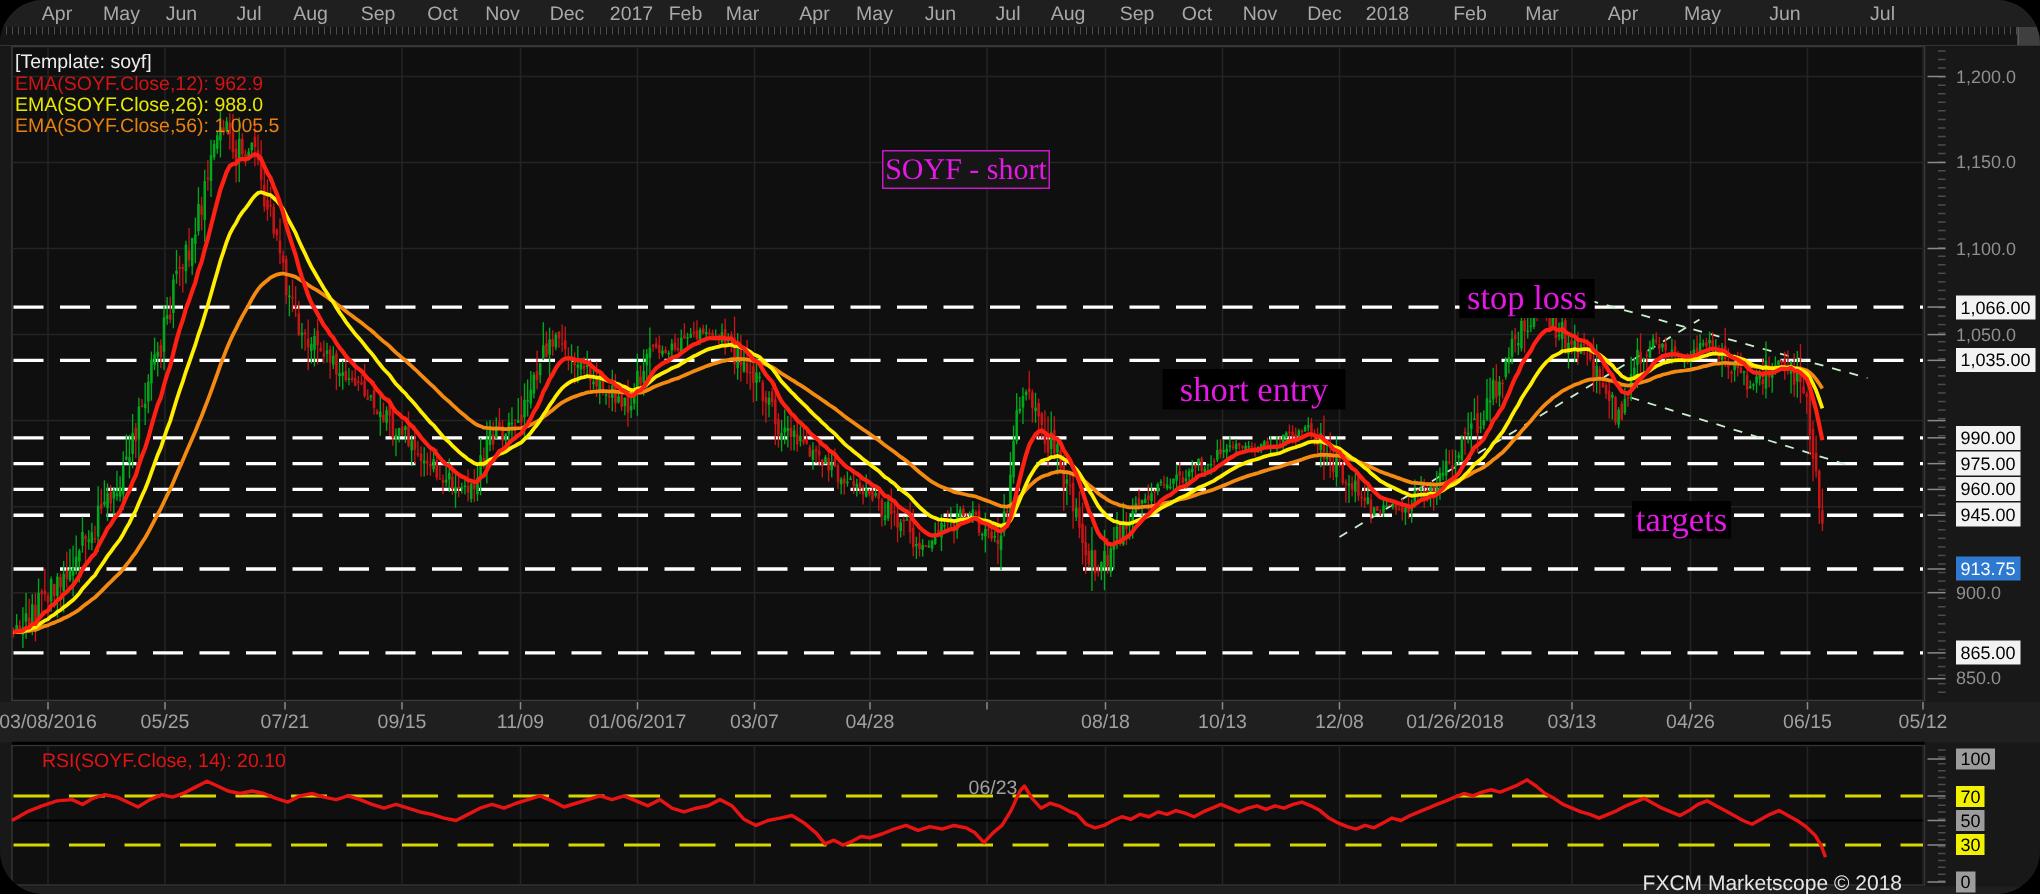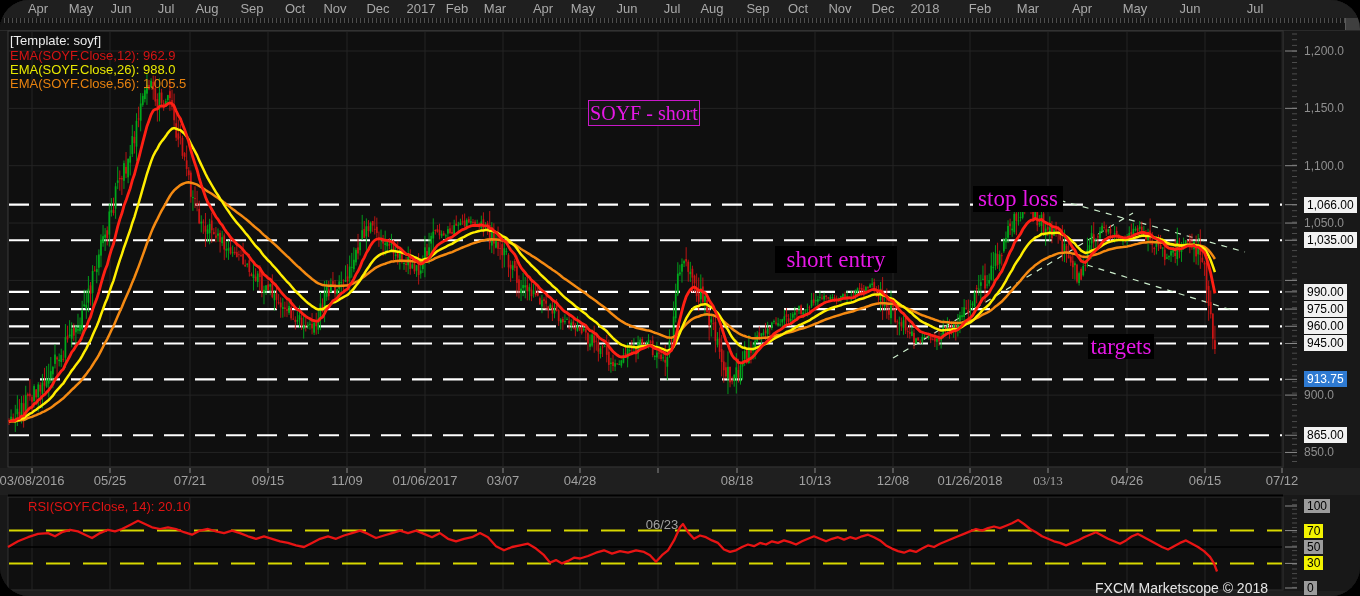--- a/index.html
+++ b/index.html
@@ -1508,24 +1508,24 @@
       <div class="dlab" style="left: 268px;">09/15</div>
       <div class="dlab" style="left: 347px;">11/09</div>
       <div class="dlab" style="left: 425px;">01/06/2017</div>
       <div class="dlab" style="left: 503px;">03/07</div>
       <div class="dlab" style="left: 580px; text-align: center;">04/28</div>
       <div class="dlab" style="left: 662px; margin-top: 44px;">06/23</div>
       <div class="dlab" style="left: 737px;">08/18</div>
       <div class="dlab" style="left: 815px;">10/13</div>
       <div class="dlab" style="left: 893px;">12/08</div>
       <div class="dlab" style="left: 970px;">01/26/2018</div>
-      <div class="dlab" style="left: 1048px; font-family: Liberation Serif, serif;">03/13</div>
+      <div class="dlab" style="left: 1048px;">03/13</div>
       <div class="dlab" style="left: 1127px;">04/26</div>
       <div class="dlab" style="left: 1205px;">06/15</div>
-      <div class="dlab" style="left: 1282px;">07/12</div>
+      <div class="dlab" style="left: 1282px;">05/12</div>
     </div>
   <div class="rsi-label">RSI(SOYF.Close, 14): 20.10</div>
   <div id="rsi-axis">
       <div class="rtag gray" style="top: 506px;">100</div>
       <div class="rtag yellow" style="top: 530.6px;">70</div>
       <div class="rtag gray" style="top: 547px;">50</div>
       <div class="rtag yellow" style="top: 563.4px;">30</div>
       <div class="rtag gray" style="top: 588px;">0</div>
     </div>
   <div class="footer">FXCM Marketscope © 2018</div>

